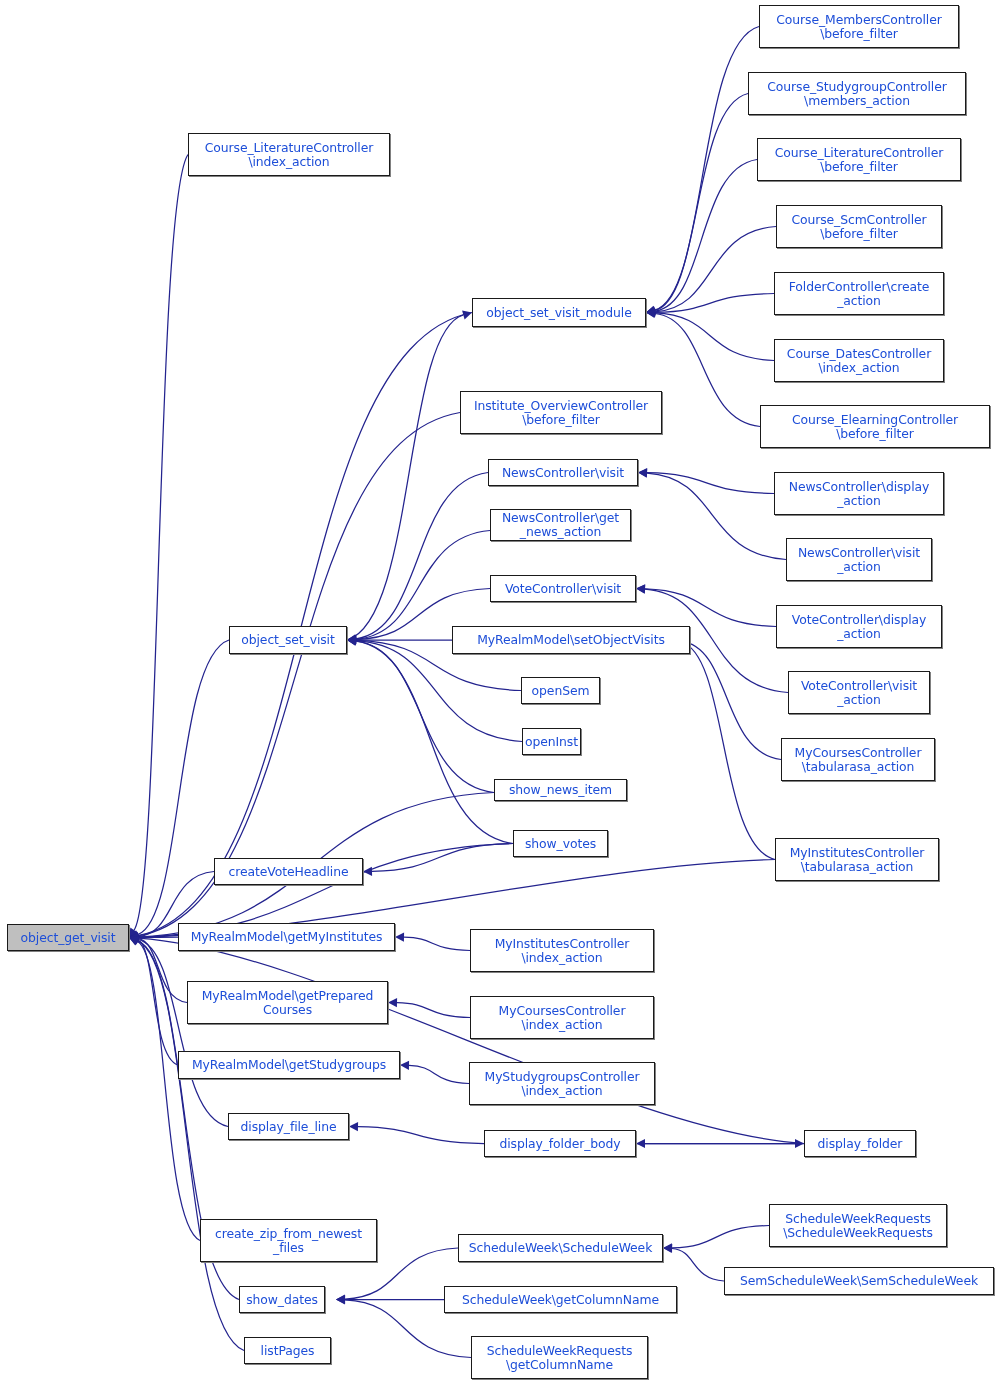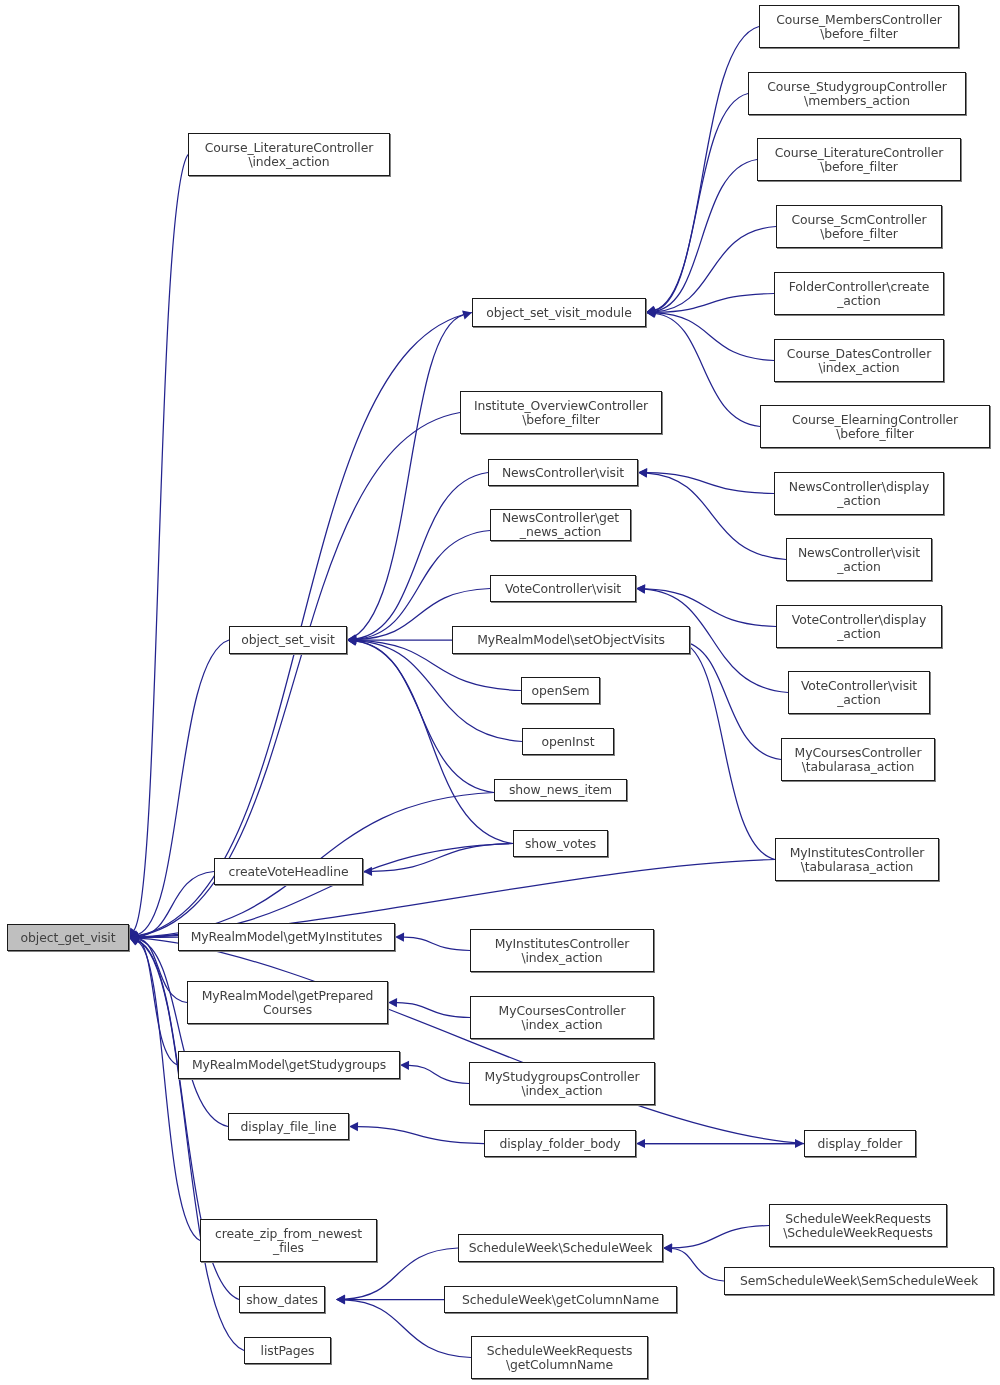--- a/index.html
+++ b/index.html
@@ -3,21 +3,21 @@
 <meta charset="utf-8">
 <style>
   html,body{margin:0;padding:0;background:#ffffff;}
   body{font-family:"DejaVu Sans","Liberation Sans",sans-serif;}
   #graph-root{position:relative;width:1000px;height:1385px;background:#ffffff;overflow:hidden;}
   svg#edges{position:absolute;left:0;top:0;width:1000px;height:1385px;}
   .node{position:absolute;box-sizing:border-box;background:#ffffff;
         border:1px solid #1a1a1a;
         box-shadow:1px 1px 0 0 #808080;
         display:flex;align-items:center;justify-content:center;
-        text-align:center;line-height:1.12;color:#404040;
+        text-align:center;line-height:1.12;color:#1d4ed8;
         font-size:12.4px;letter-spacing:-0.1px;}
   .node.highlight{background:#bfbfbf;}
   .node .lbl{display:block;white-space:pre-line;padding:0 3px;}
 </style>
 </head>
 <body>
 
 <div id="graph-root">
   <svg id="edges" viewBox="0 0 1000 1385">
       <g>
@@ -276,21 +276,21 @@
       </div>
       <div class="node" style="left: 490px; top: 575px; width: 146px; height: 27px;">
         <span class="lbl">VoteController\visit</span>
       </div>
       <div class="node" style="left: 452px; top: 626px; width: 238px; height: 28px; text-align: center;">
         <span class="lbl">MyRealmModel\setObjectVisits</span>
       </div>
       <div class="node" style="left: 521px; top: 677px; width: 79px; height: 27px;">
         <span class="lbl">openSem</span>
       </div>
-      <div class="node" style="left: 522px; top: 728px; width: 92px; height: 27px;">
+      <div class="node" style="left: 522px; top: 728px; width: 59px; height: 27px;">
         <span class="lbl">openInst</span>
       </div>
       <div class="node" style="left: 494px; top: 779px; width: 133px; height: 22px;">
         <span class="lbl">show_news_item</span>
       </div>
       <div class="node" style="left: 513px; top: 830px; width: 95px; height: 27px;">
         <span class="lbl">show_votes</span>
       </div>
       <div class="node" style="left: 214px; top: 858px; width: 149px; height: 27px;">
         <span class="lbl">createVoteHeadline</span>

